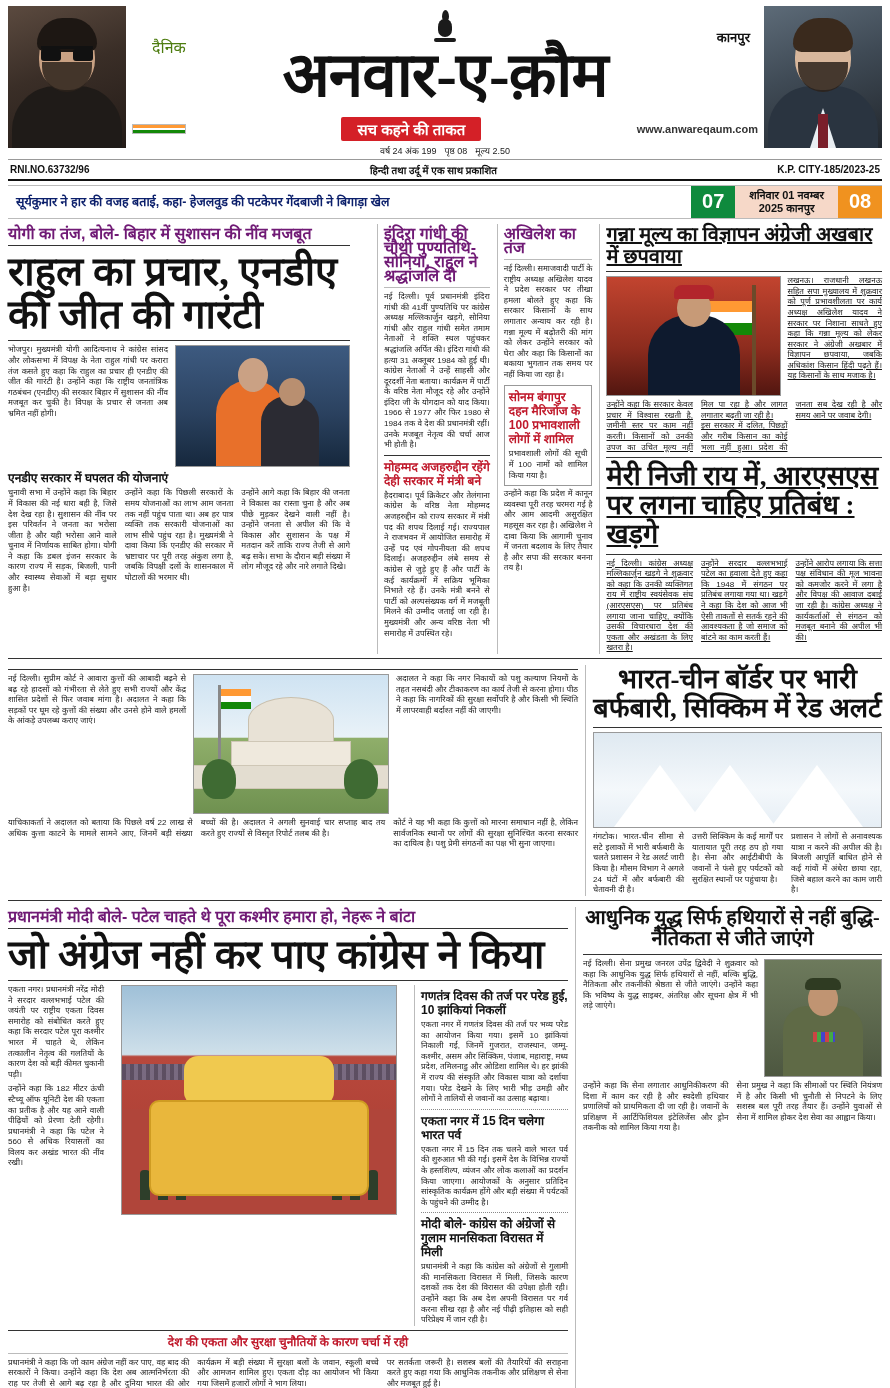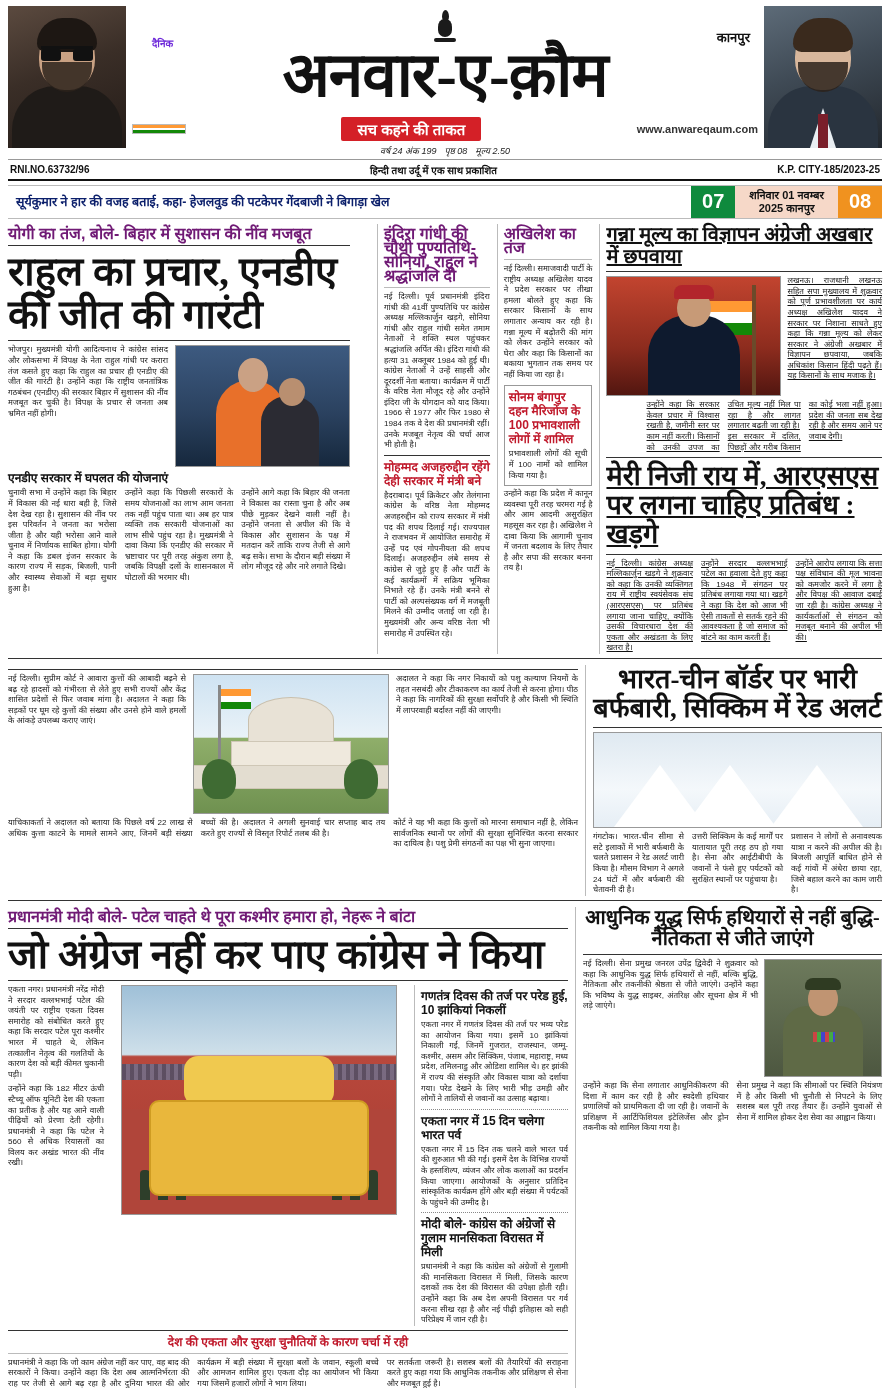--- a/index.html
+++ b/index.html
@@ -80,21 +80,21 @@
   }
 
   .mast-center {
     flex: 1 1 auto;
     text-align: center;
     position: relative;
     padding: 4px 6px 0 6px;
   }
   .mast-kicker-left {
     position:absolute; left:26px; top:30px;
-    font-size: 10px; font-weight: bold; color:#6d28d9;
+    font-size: 16px; font-weight: normal; color:#4d7c0f;
   }
   .mast-kicker-right {
     position:absolute; right:14px; top:22px;
     font-size: 13px; font-weight: bold; color:#111;
   }
   .mast-emblem {
     width: 26px; height: 34px; margin: 0 auto 0 auto;
     position: relative;
   }
   .mast-emblem .lamp {
@@ -136,21 +136,21 @@
   }
   .flag-strip {
     display:inline-block; width:54px; height:10px; vertical-align:middle;
     background: linear-gradient(to bottom,#ff9933 33%,#ffffff 33%,#ffffff 66%,#138808 66%);
     border:1px solid #bbb;
   }
   .mast-meta {
     display:flex; justify-content:center; gap:8px;
     font-size:9px; color:#222; margin-top:3px;
   }
-  .mast-meta span { white-space:nowrap;font-style:italic; }
+  .mast-meta span { white-space:nowrap; }
 
   .rni-row {
     display:flex; justify-content:space-between; align-items:center;
     font-size: 10px; font-weight:bold; padding: 3px 2px 2px 2px;
     border-bottom: 2px solid #111;
   }
   .rni-center { font-size:10px; font-weight:bold; }
 
   
   .banner {
@@ -487,21 +487,21 @@
               <div class="flag"></div>
             <div class="fig"></div>
               <div class="head"></div>
               <div class="cap-red"></div>
           </div>
         </div>
         <div style="flex:1;">
           <div class="body-text">लखनऊ। राजधानी लखनऊ सहित सपा मुख्यालय में शुक्रवार को पूर्ण प्रभावशीलता पर कार्य अध्यक्ष अखिलेश यादव ने सरकार पर निशाना साधते हुए कहा कि गन्ना मूल्य को लेकर सरकार ने अंग्रेजी अखबार में विज्ञापन छपवाया, जबकि अधिकांश किसान हिंदी पढ़ते हैं। यह किसानों के साथ मजाक है।</div>
         </div>
       </div>
-      <div class="cols-3" style="margin-top:4px;margin-left:40px;">
+      <div class="cols-3" style="margin-top:4px;">
         <div class="body-text">उन्होंने कहा कि सरकार केवल प्रचार में विश्वास रखती है, जमीनी स्तर पर काम नहीं करती। किसानों को उनकी उपज का उचित मूल्य नहीं मिल पा रहा है और लागत लगातार बढ़ती जा रही है।</div>
         <div class="body-text">इस सरकार में दलित, पिछड़ों और गरीब किसान का कोई भला नहीं हुआ। प्रदेश की जनता सब देख रही है और समय आने पर जवाब देगी।</div>
       </div>
 
       <div class="rule"></div>
       <div class="headline h-lg">मेरी निजी राय में, आरएसएस पर लगना चाहिए प्रतिबंध : खड़गे</div>
       <div class="rule"></div>
       <div class="cols-3">
         <div class="body-text">नई दिल्ली। कांग्रेस अध्यक्ष मल्लिकार्जुन खड़गे ने शुक्रवार को कहा कि उनकी व्यक्तिगत राय में राष्ट्रीय स्वयंसेवक संघ (आरएसएस) पर प्रतिबंध लगाया जाना चाहिए, क्योंकि उसकी विचारधारा देश की एकता और अखंडता के लिए खतरा है।</div>
         <div class="body-text">उन्होंने सरदार वल्लभभाई पटेल का हवाला देते हुए कहा कि 1948 में संगठन पर प्रतिबंध लगाया गया था। खड़गे ने कहा कि देश को आज भी ऐसी ताकतों से सतर्क रहने की आवश्यकता है जो समाज को बांटने का काम करती हैं।</div>

